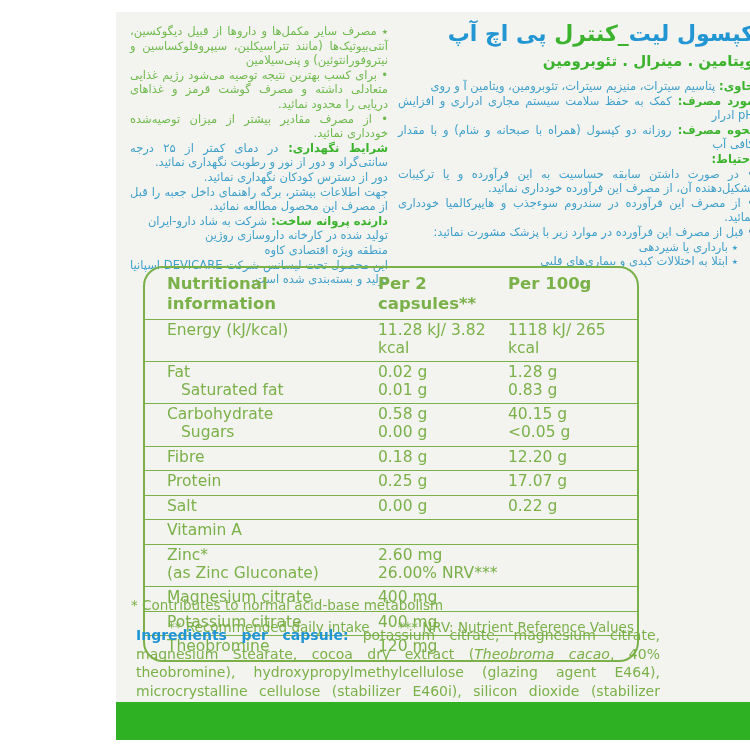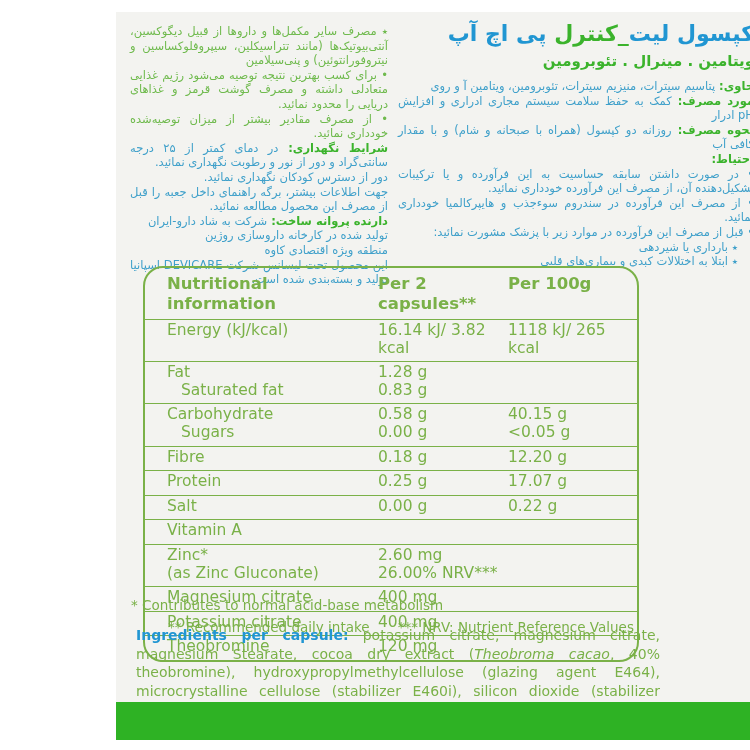--- a/index.html
+++ b/index.html
@@ -107,30 +107,34 @@
       <div class="c1">Nutritional information</div>
       <div class="c2">Per 2 capsules**</div>
       <div class="c3">Per 100g</div>
     </div>
     <div id="tbody">
         <div class="trow">
           <div class="c1">
             <div class="cell-line">Energy (kJ/kcal)</div>
           </div>
           <div class="c2">
-            <div class="cell-line">16.14 kJ/ 3.82 kcal</div>
+            <div class="cell-line">11.28 kJ/ 3.82 kcal</div>
           </div>
           <div class="c3">
             <div class="cell-line">1118 kJ/ 265 kcal</div>
           </div>
         </div>
         <div class="trow">
           <div class="c1">
             <div class="cell-line">Fat</div>
             <div class="cell-line ind">Saturated fat</div>
+          </div>
+          <div class="c2">
+            <div class="cell-line">0.02 g</div>
+            <div class="cell-line">0.01 g</div>
           </div>
           <div class="c3">
             <div class="cell-line">1.28 g</div>
             <div class="cell-line">0.83 g</div>
           </div>
         </div>
         <div class="trow">
           <div class="c1">
             <div class="cell-line">Carbohydrate</div>
             <div class="cell-line ind">Sugars</div>

